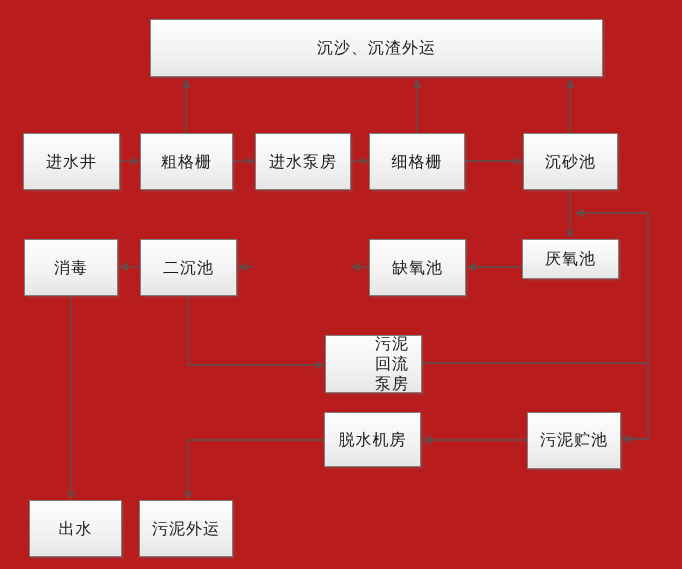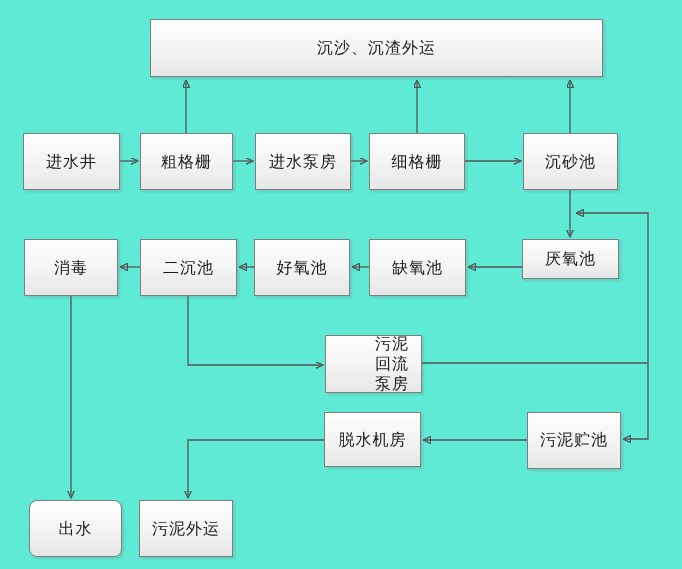--- a/index.html
+++ b/index.html
@@ -1,19 +1,19 @@
 <!DOCTYPE html>
 <html><head>
 <meta charset="utf-8">
 <style>
   html,body{margin:0;padding:0;background:#ffffff;}
   #canvas{
     position:relative;
     width:682px;height:569px;
-    background:#5eead4;
+    background:#b91c1c;
     font-family:"Liberation Serif","DejaVu Serif",serif;
     overflow:hidden;
   }
   .node{
     position:absolute;
     box-sizing:border-box;
     border:1px solid #7f7f7f;
     background:linear-gradient(180deg,#fdfdfd 0%,#f3f3f3 55%,#e6e6e6 100%);
     box-shadow:2px 2px 2px rgba(120,120,120,0.25);
     display:flex;align-items:center;justify-content:center;
@@ -75,29 +75,28 @@
   <div class="node" style="left:255px;top:133px;width:96px;height:57px;">进水泵房</div>
 
   <div class="node" style="left:369px;top:133px;width:96px;height:57px;">细格栅</div>
 
   <div class="node" style="left:523px;top:133px;width:95px;height:57px;">沉砂池</div>
 
   <div class="node" style="left:24px;top:239px;width:94px;height:57px;">消毒</div>
 
   <div class="node" style="left:140px;top:239px;width:97px;height:57px;">二沉池</div>
 
-  <div class="node" style="left:254px;top:239px;width:96px;height:57px;">好氧池</div>
 
   <div class="node" style="left:369px;top:239px;width:97px;height:57px;">缺氧池</div>
 
   <div class="node" style="left:522px;top:239px;width:97px;height:40px;">厌氧池</div>
 
   <div class="node" style="left:325px;top:335px;width:97px;height:58px;padding-left:41px;">污泥回流泵房</div>
 
   <div class="node" style="left:324px;top:412px;width:97px;height:55px;">脱水机房</div>
 
   <div class="node" style="left:527px;top:412px;width:94px;height:57px;font-family:Liberation Mono, monospace;">污泥贮池</div>
 
-  <div class="node" style="left:29px;top:500px;width:93px;height:57px;border-radius:8px;">出水</div>
+  <div class="node" style="left:29px;top:500px;width:93px;height:57px;">出水</div>
 
   <div class="node" style="left:139px;top:500px;width:94px;height:57px;">污泥外运</div>
 
 </div>
 
 </body></html>

